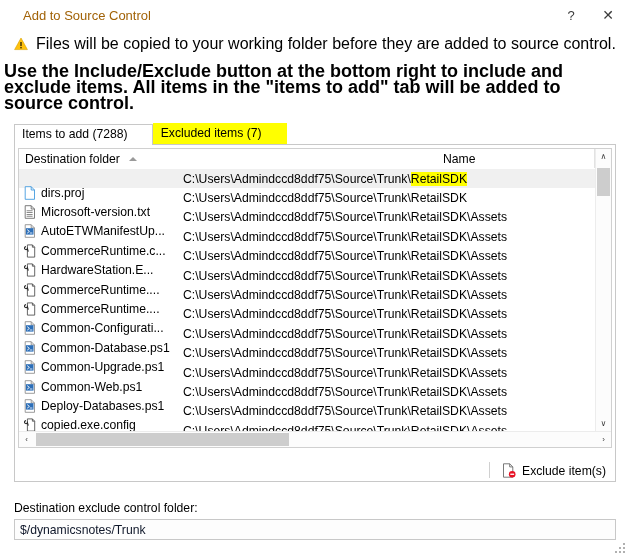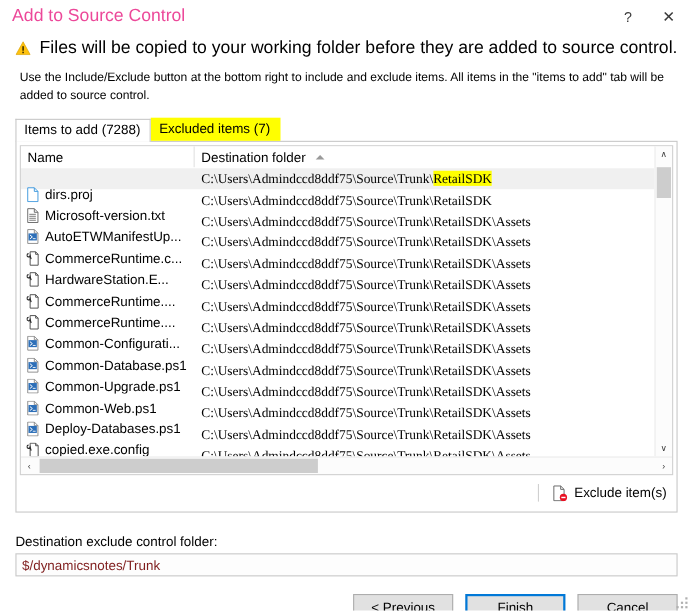--- a/index.html
+++ b/index.html
@@ -19,23 +19,24 @@
 
   
   .titlebar {
     height: 30px;
     display: flex;
     align-items: center;
     padding-left: 11px;
     box-sizing: border-box;
   }
   .titlebar-text {
-    font-size: 16px;
-    color: #ec4899;
+    font-size: 13px;
+    color: #a16207;
     flex: 1;
+    margin-left: 12px;
   }
   .titlebar-btns {
     display: flex;
     align-items: center;
     height: 30px;
   }
   .tb-btn {
     width: 34px;
     height: 30px;
     display: flex;
@@ -59,36 +60,37 @@
     flex: 0 0 14px;
     margin-top: 1px;
     margin-right: 8px;
     position: relative;
   }
   .warn-icon svg { display: block; }
   .warn-text { font-size: 16px; line-height: 15px; }
 
   
   .instructions {
-    padding: 12px 22px 0 18px;
-    font-size: 11px;
+    padding: 12px 22px 0 4px;
+    font-size: 18px;
     line-height: 16px;
+    font-weight: bold;
   }
 
   
   .tabs {
     margin: 12px 0 0 14px;
     display: flex;
     align-items: flex-end;
     height: 21px;
     position: relative;
     z-index: 3;
   }
   .tab {
-    padding: 2px 8px 3px 7px;
+    padding: 2px 24px 3px 7px;
     font-size: 12.2px;
     line-height: 15px;
     border: 1px solid transparent;
     border-bottom: none;
     cursor: default;
     background: transparent;
   }
   .tab.active {
     border-color: #c8c8c8;
     background: #ffffff;
@@ -177,21 +179,20 @@
     padding-left: 5px;
     box-sizing: border-box;
     overflow: hidden;
     margin-top: 28px;
   }
   .cell-dest {
     flex: 1;
     padding-left: 6px;
     overflow: hidden;
     text-overflow: clip;
-    font-family: Liberation Serif, serif;
   }
   .fname { margin-left: 5px; overflow: hidden; }
   .hl-seg { background: #ffff00; }
 
   
   .ficon {
     width: 12px;
     height: 14px;
     flex: 0 0 12px;
     position: relative;
@@ -243,21 +244,21 @@
     background: #cdcdcd;
     cursor: default;
   }
 
   
   .excl-bar {
     position: absolute;
     left: 3px; right: 3px; bottom: 3px;
     height: 28px;
     display: flex;
-    align-items: center;
+    align-items: flex-end;
     justify-content: flex-end;
     padding-right: 6px;
     box-sizing: border-box;
   }
   .excl-sep {
     width: 1px; height: 16px;
     background: #d0d0d0;
     margin-right: 12px;
   }
   .excl-btn {
@@ -277,21 +278,21 @@
   .dest-input {
     margin: 0 12px 0 14px;
     height: 21px;
     border: 1px solid #c8c8c8;
     background: #fdfdfd;
     display: flex;
     align-items: center;
     padding-left: 5px;
     font-size: 12.2px;
     box-sizing: border-box;
-    color: #7f1d1d;
+    color: #0f172a;
   }
 
   
   .btn-row {
     display: flex;
     justify-content: flex-end;
     margin: 16px 12px 0 0;
     gap: 11px;
   }
   .btn {
@@ -356,26 +357,26 @@
   <div class="tab hl">Excluded items (7)</div>
 </div>
 
 <div class="panel">
 
   <div class="listbox">
     <div class="lb-inner">
       <div class="lb-main">
 
         <div class="hdr">
-          <div class="hdr-cell hdr-name">
-            <span>Name</span>
-          </div>
           <div class="hdr-cell hdr-dest">
             <span>Destination folder</span>
             <span class="sort-arrow"></span>
+          </div>
+          <div class="hdr-cell hdr-name">
+            <span>Name</span>
           </div>
         </div>
 
         <div class="rows" id="rows-host">
             <div class="row sel">
               <div class="cell-name">
                 <span class="ficon">
                   <svg width="12" height="14" viewBox="0 0 12 14">
                     <path d="M1.2 0.7 h6.0 l3.3 3.3 v9.3 h-9.3 z" fill="#ffffff" stroke="#3a96dd" stroke-width="0.85"></path>
                     <path d="M7.2 0.7 v3.3 h3.3" fill="none" stroke="#3a96dd" stroke-width="0.85"></path>

